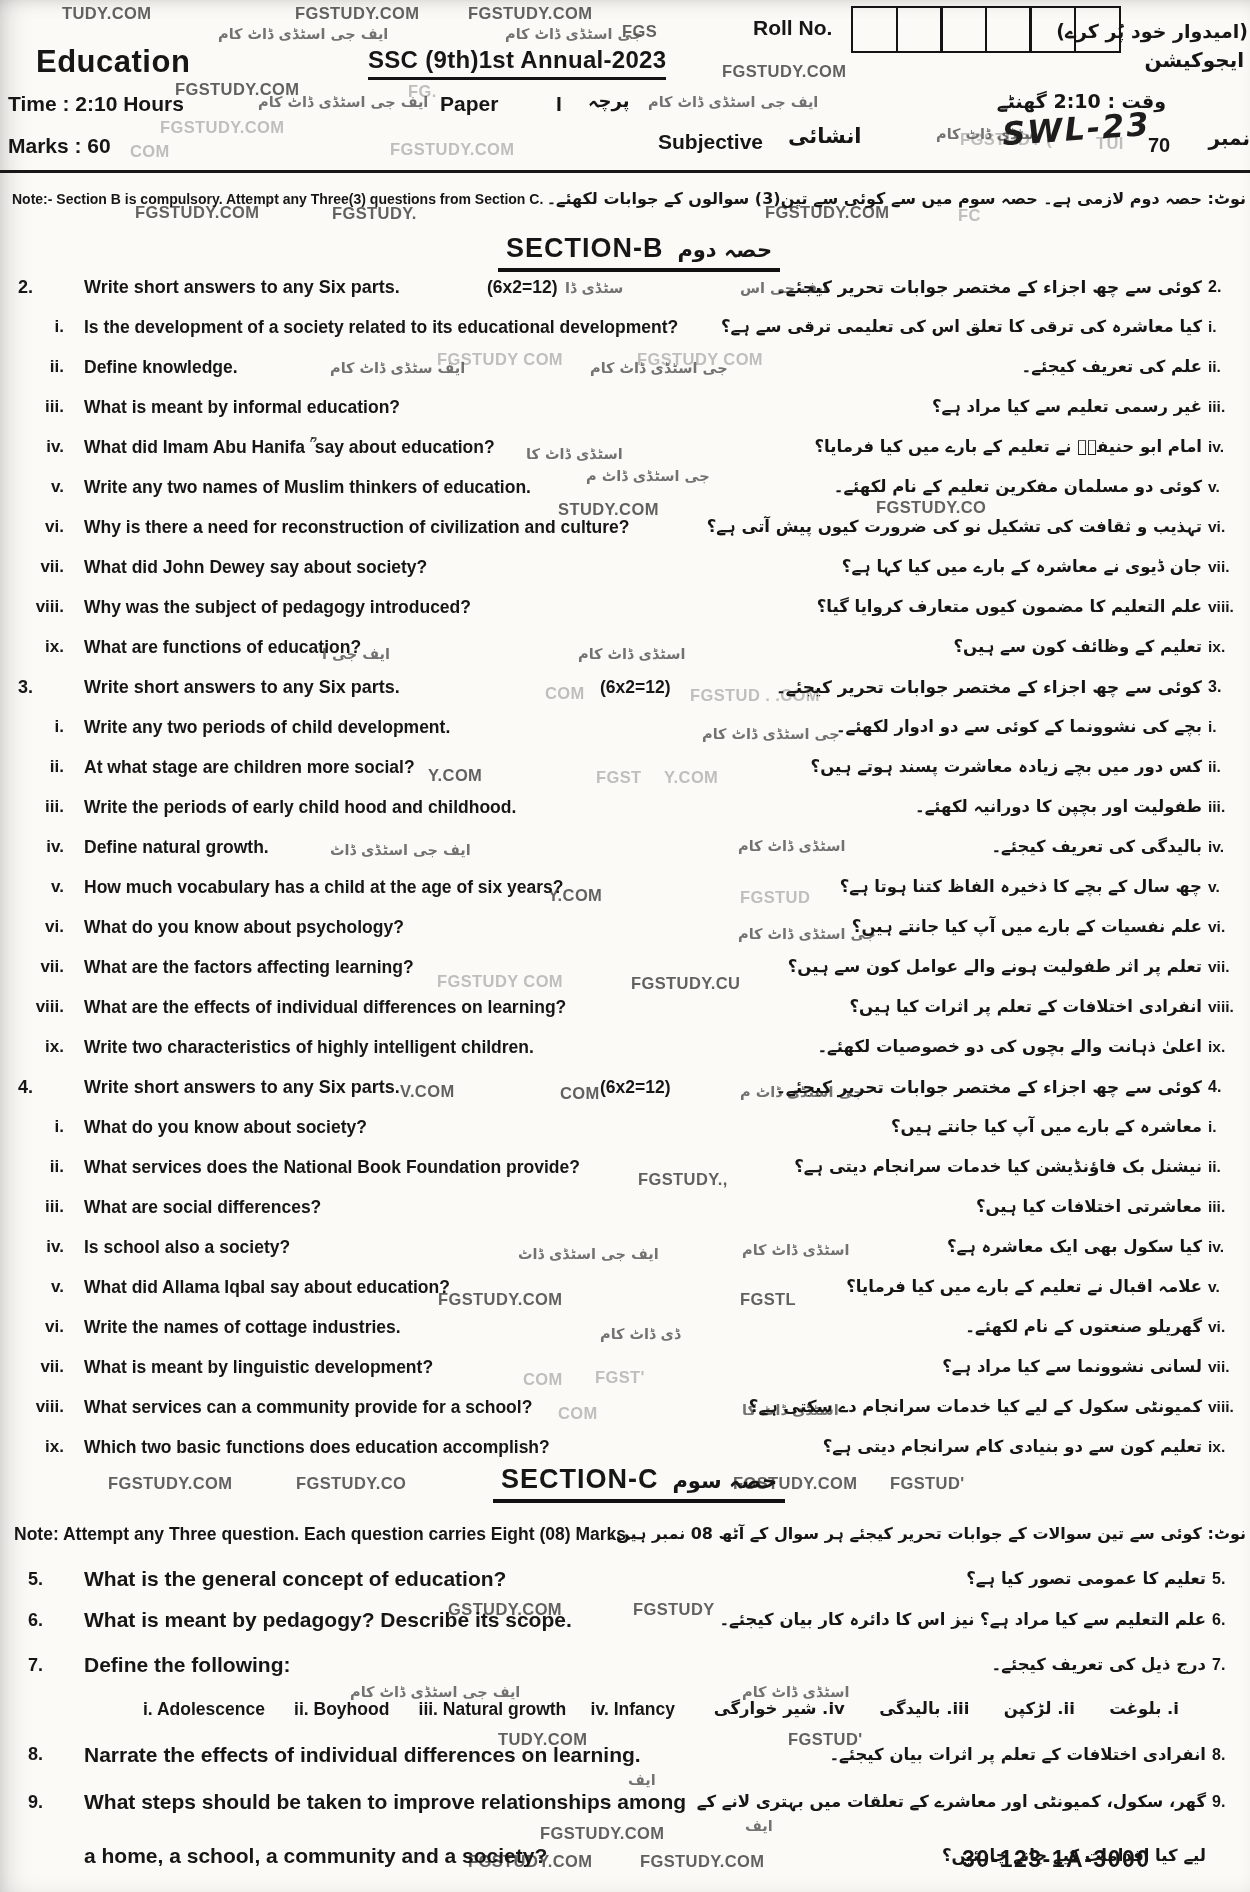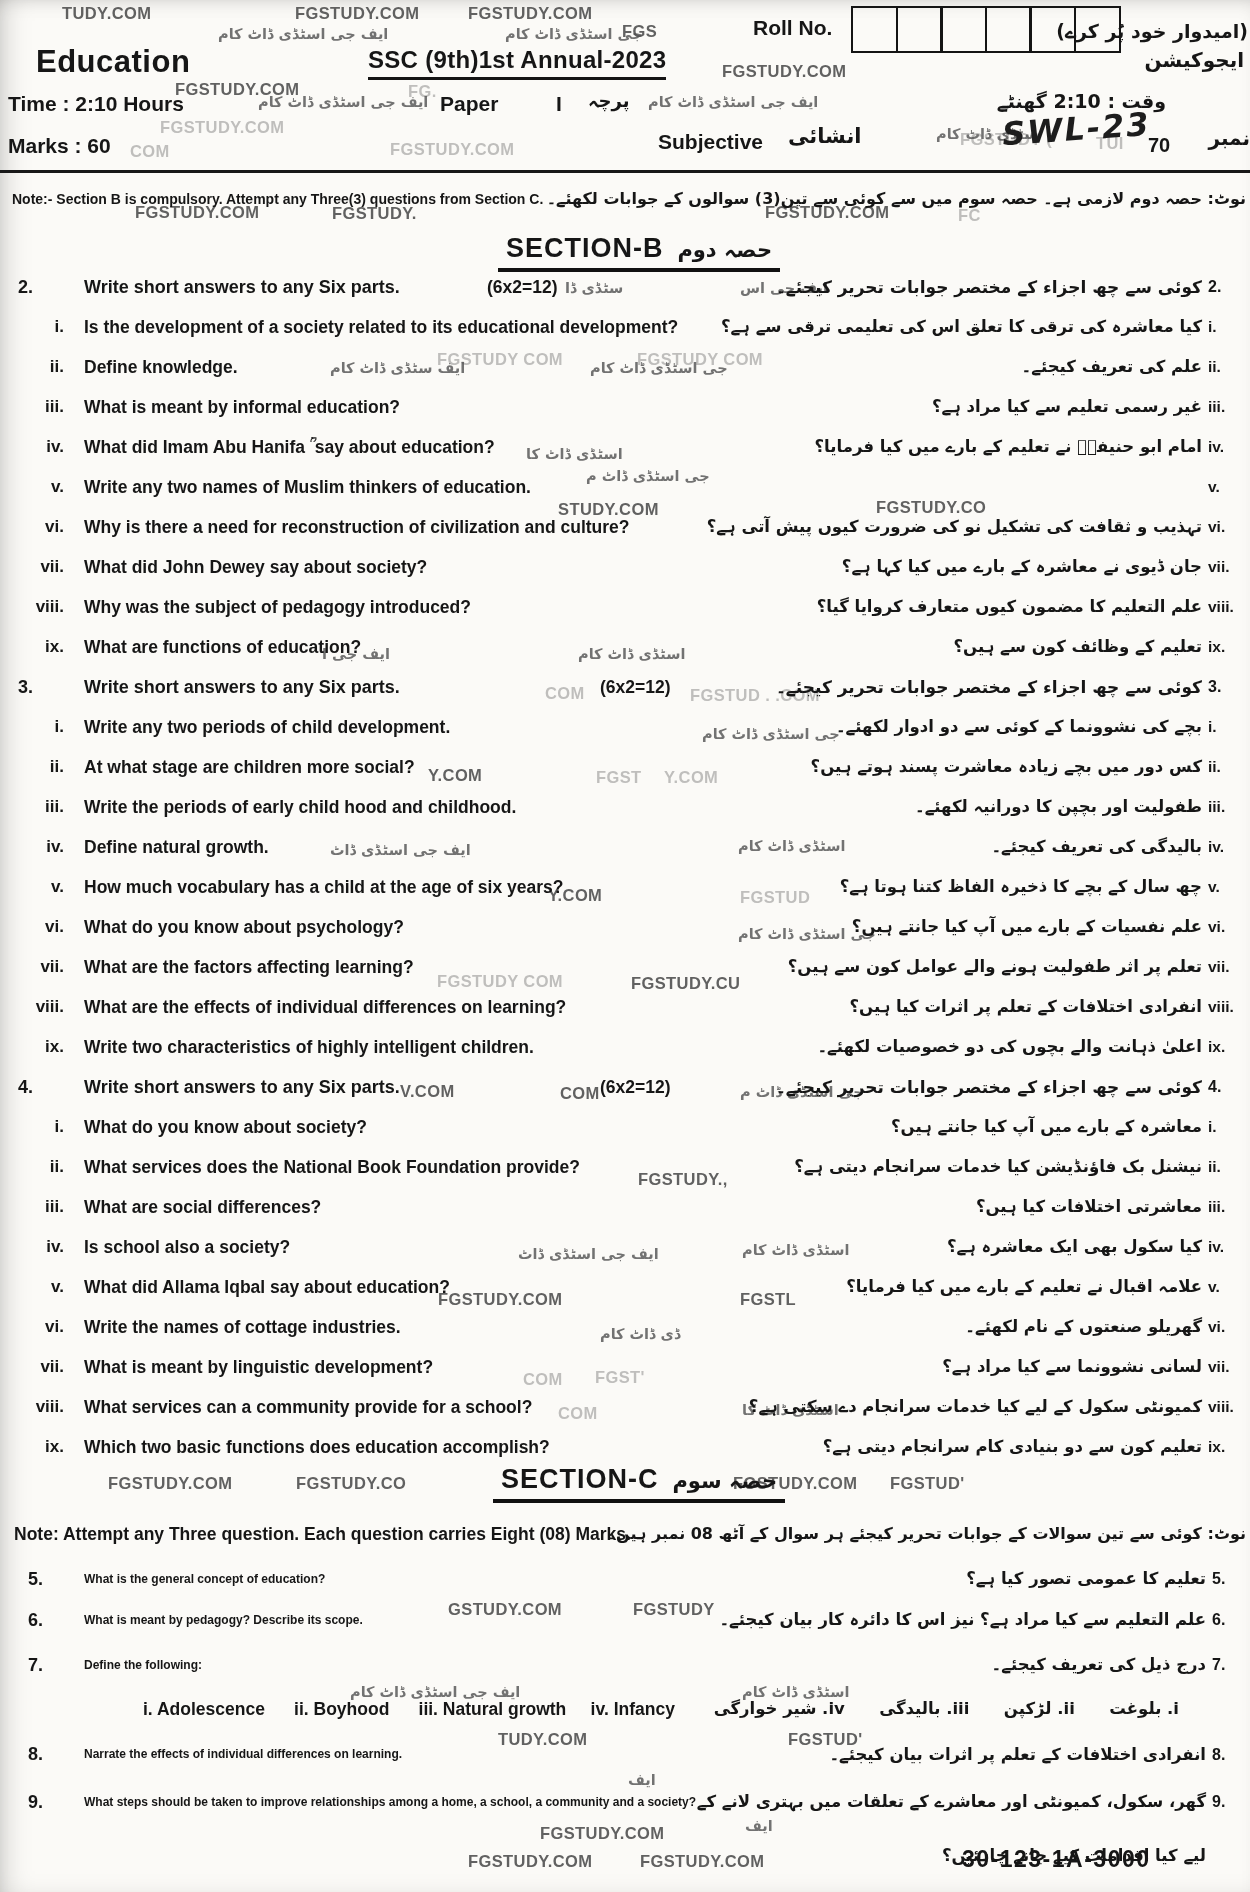--- a/index.html
+++ b/index.html
@@ -60,21 +60,21 @@
   .prow .pen{position:absolute;left:84px;line-height:40px;font-size:17.5px;font-weight:700;white-space:nowrap;}
   .prow .pnum-ur{position:absolute;right:6px;width:36px;line-height:40px;font-size:15.5px;font-weight:700;text-align:left;}
   .prow .pur{position:absolute;right:48px;line-height:40px;font-size:16.5px;font-weight:700;white-space:nowrap;}
   
   .secc{position:absolute;left:0;top:1514px;width:100%;}
   .cnote{position:relative;height:46px;}
   .cnote-en{position:absolute;left:14px;line-height:40px;font-size:17.5px;font-weight:700;white-space:nowrap;}
   .cnote-ur{position:absolute;right:4px;line-height:40px;font-size:16px;font-weight:700;white-space:nowrap;}
   .crow{position:relative;}
   .crow .cnum{position:absolute;left:28px;font-size:18px;font-weight:700;}
-  .crow .cen{position:absolute;left:84px;font-size:12px;font-weight:700;white-space:nowrap;}
+  .crow .cen{position:absolute;left:84px;font-size:21px;font-weight:700;white-space:nowrap;}
   .crow .cnum-ur{position:absolute;right:6px;width:32px;font-size:16px;font-weight:700;}
   .crow .cur{position:absolute;right:44px;font-size:16.5px;font-weight:700;white-space:nowrap;}
   .c0{height:38px;} .c0 .cnum,.c0 .cen,.c0 .cnum-ur,.c0 .cur{line-height:38px;}
   .c1{height:44px;} .c1 .cnum,.c1 .cen,.c1 .cnum-ur,.c1 .cur{line-height:44px;}
   .c2{height:92px;} .c2 .cnum,.c2 .cen,.c2 .cnum-ur,.c2 .cur{line-height:46px;}
   .c3{height:41px;} .c3 .cnum,.c3 .cen,.c3 .cnum-ur,.c3 .cur{line-height:41px;}
   .c4{height:120px;} .c4 .cnum{line-height:54px;}
   .c4 .cen{white-space:normal;width:615px;line-height:54px;top:0;}
   .c4 .cnum-ur{line-height:54px;}
   .c4 .cur{white-space:normal;width:535px;line-height:54px;top:0;text-align:right;}
@@ -237,20 +237,21 @@
             <div class="prow">
     <span class="pnum">iv.</span>
     <span class="pen">What did Imam Abu Hanifa ؒ say about education?</span>
     <span class="pnum-ur">iv.</span>
     <span class="pur ur" dir="rtl">امام ابو حنیفہؒ نے تعلیم کے بارے میں کیا فرمایا؟</span>
   </div>
             <div class="prow">
     <span class="pnum">v.</span>
     <span class="pen">Write any two names of Muslim thinkers of education.</span>
     <span class="pnum-ur">v.</span>
+    <span class="pur ur" dir="rtl">کوئی دو مسلمان مفکرین تعلیم کے نام لکھئے۔</span>
   </div>
             <div class="prow">
     <span class="pnum">vi.</span>
     <span class="pen">Why is there a need for reconstruction of civilization and culture?</span>
     <span class="pnum-ur">vi.</span>
     <span class="pur ur" dir="rtl">تہذیب و ثقافت کی تشکیل نو کی ضرورت کیوں پیش آتی ہے؟</span>
   </div>
             <div class="prow">
     <span class="pnum">vii.</span>
     <span class="pen">What did John Dewey say about society?</span>

